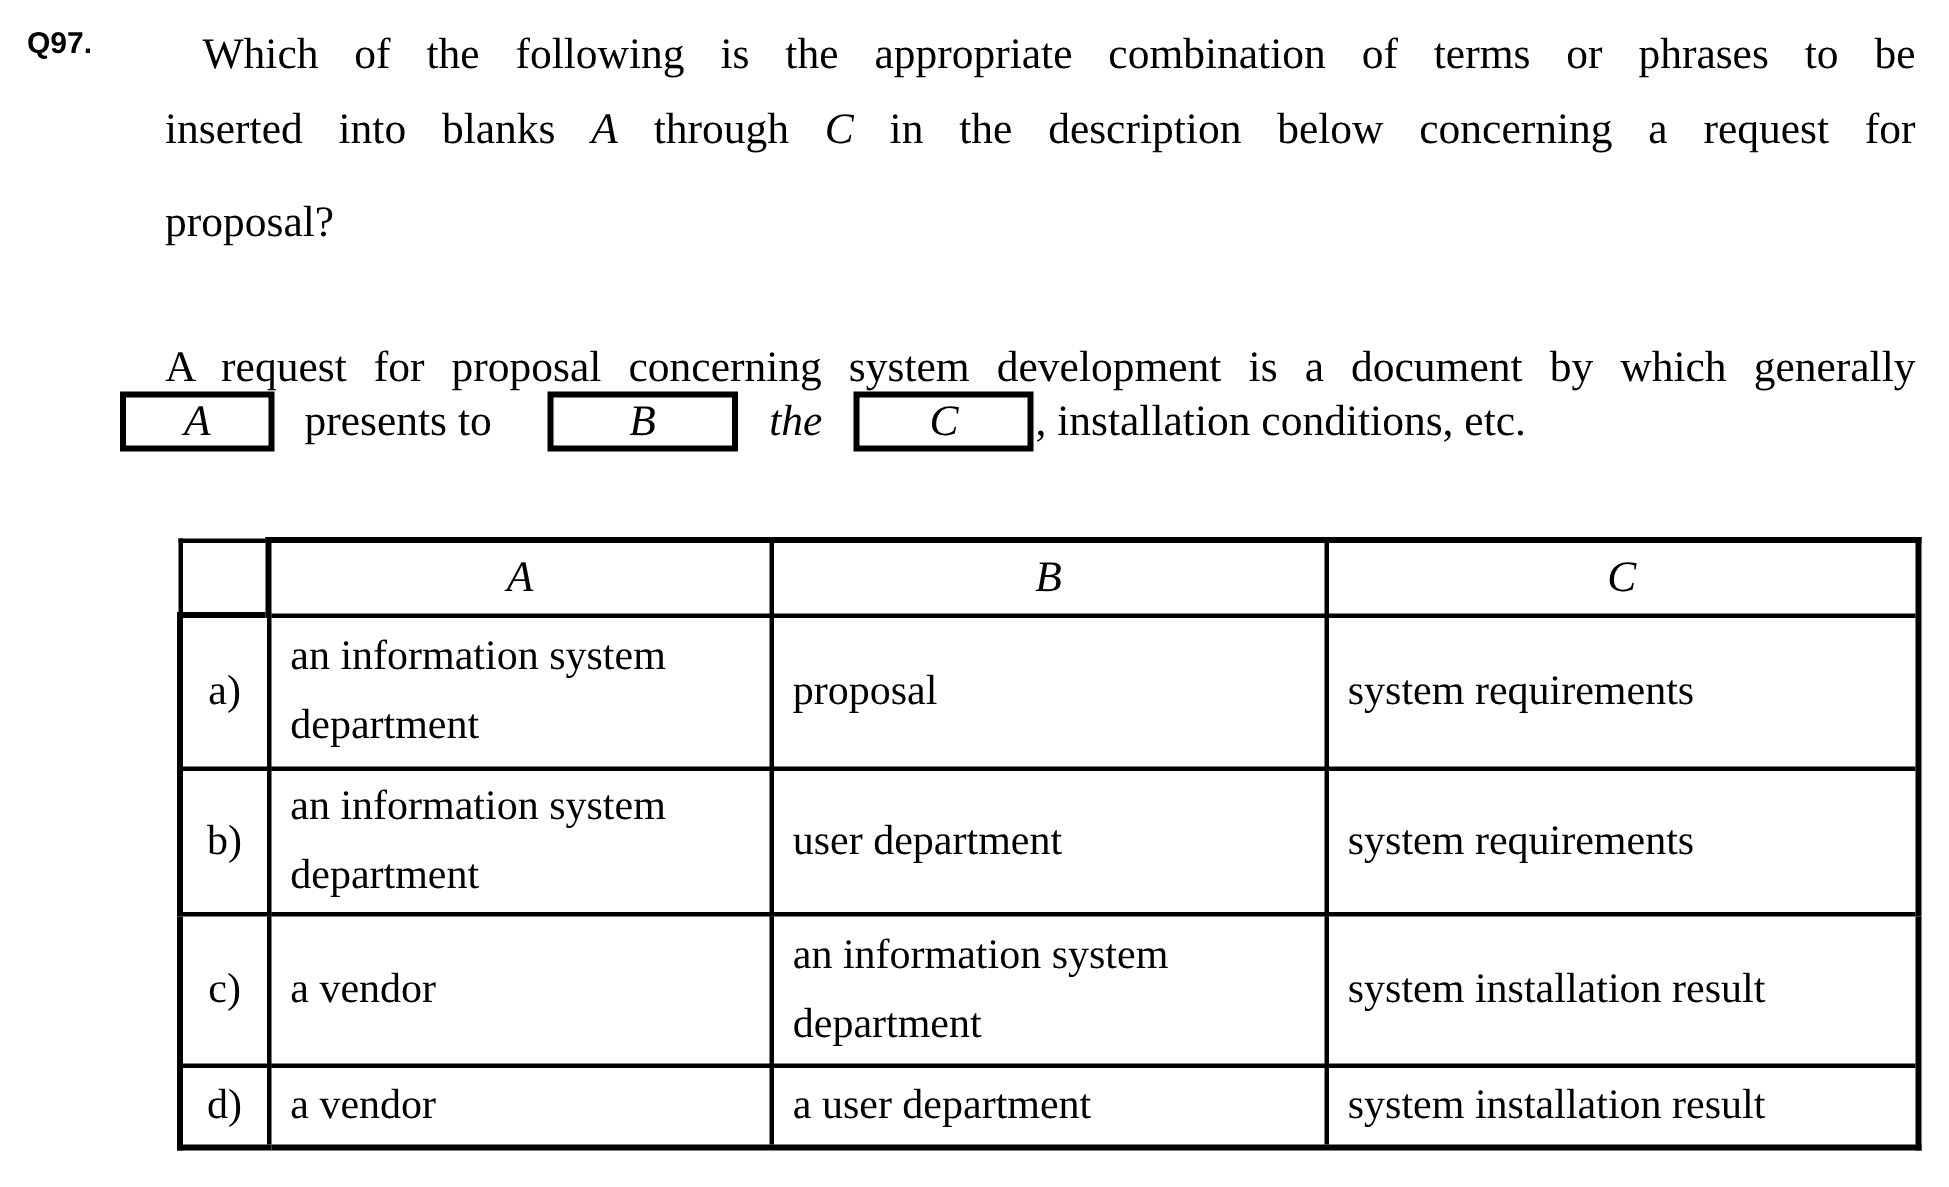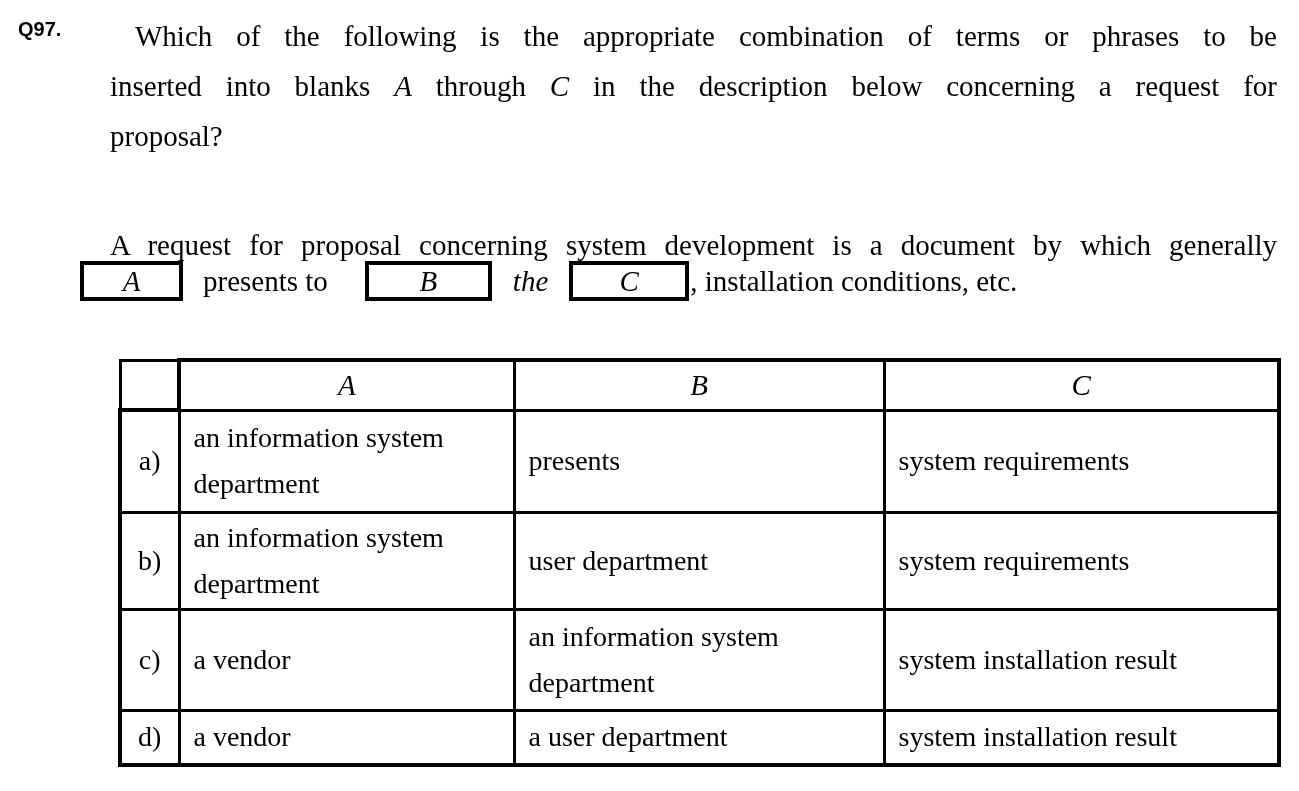--- a/index.html
+++ b/index.html
@@ -14,21 +14,21 @@
   .qnum {
     position:absolute; left:18px; top:18px;
     font-family:"Liberation Sans", sans-serif; font-weight:bold; font-size:20px;
   }
   .tline { position:absolute; font-size:29px; line-height:34px; white-space:normal; }
   .just  { text-align:justify; text-align-last:justify; }
   .it    { font-style:italic; }
 
   .qline1 { left:135px; top:19px;  width:1142px; }
   .qline2 { left:110px; top:69px;  width:1167px; }
-  .qline3 { left:110px; top:119px; }
+  .qline3 { left:110px; top:131px; }
 
   
   .pline1 { left:110px; top:228px; width:1167px; }
   .pline2 {
     position:absolute; left:80px; top:258px; height:46px;
     display:flex; align-items:center; font-size:29px;
   }
   .blankbox {
     display:inline-flex; align-items:center; justify-content:center;
     height:32px; border:4px solid #000; font-style:italic; font-size:29px;
@@ -111,21 +111,21 @@
     <tbody>
         <tr style="height:50px">
       <td class="corner"></td>
       <th class="hcell bt bl">A</th>
       <th class="hcell bt">B</th>
       <th class="hcell bt br">C</th>
     </tr>
     <tr style="height:102px">
       <td class="lab bl bt">a)</td>
       <td class="data">an information system department</td>
-      <td class="data">presents</td>
+      <td class="data">proposal</td>
       <td class="data br">system requirements</td>
     </tr>
     <tr style="height:97px">
       <td class="lab bl">b)</td>
       <td class="data">an information system department</td>
       <td class="data">user department</td>
       <td class="data br">system requirements</td>
     </tr>
     <tr style="height:101px">
       <td class="lab bl">c)</td>

